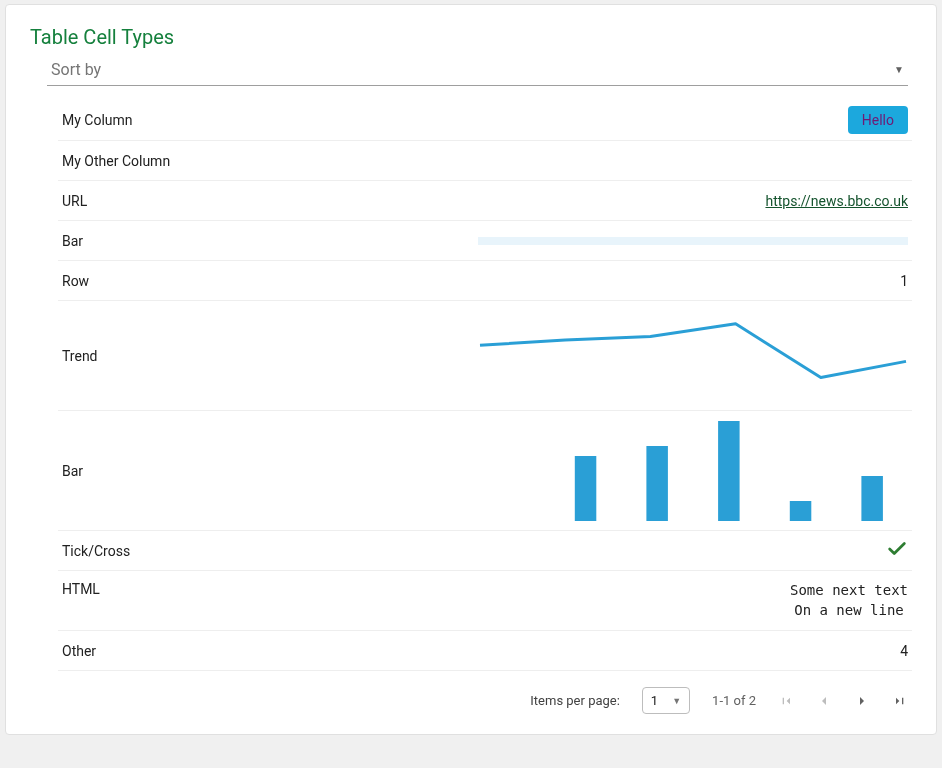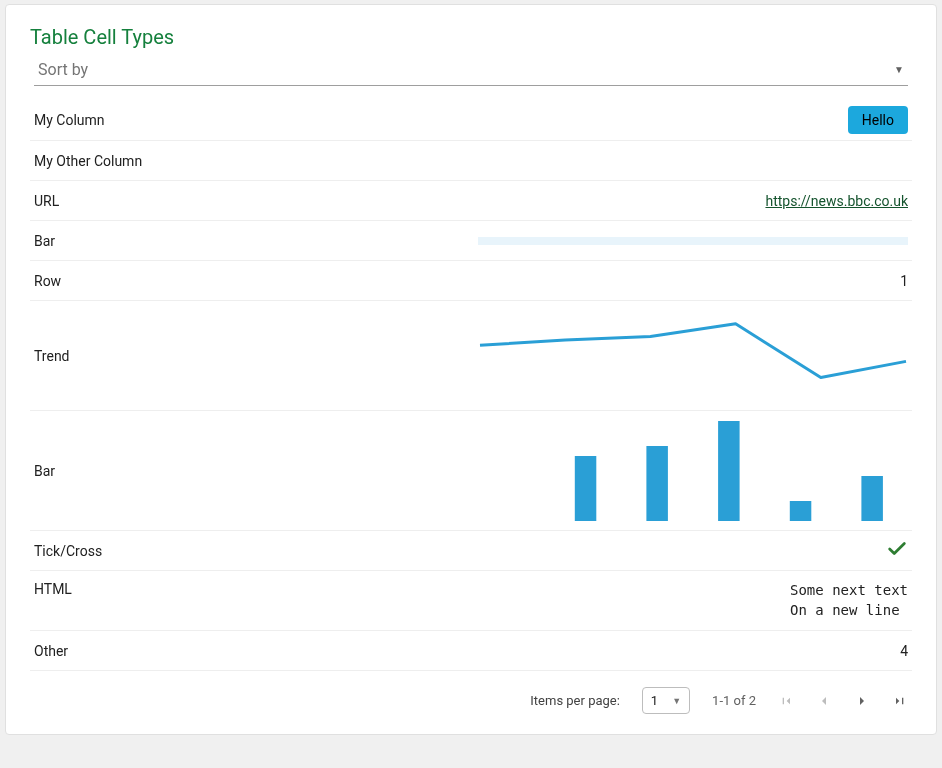--- a/index.html
+++ b/index.html
@@ -23,58 +23,59 @@
       font-weight: 400;
       color: #15803d;
       margin-bottom: 5px;
     }
     .sort-row {
       display: flex;
       align-items: center;
       justify-content: space-between;
       border-bottom: 1px solid #9e9e9e;
       padding: 6px 4px 6px 4px;
-      margin: 0 4px 14px 4px;
+      margin: 0 4px 14px 17px;
       cursor: pointer;
     }
     .sort-label {
       color: #757575;
       font-size: 16px;
     }
     .sort-caret {
       color: #616161;
       font-size: 10px;
     }
     .row {
       display: flex;
       align-items: center;
       justify-content: space-between;
       border-bottom: 1px solid #eeeeee;
       min-height: 40px;
       padding: 6px 4px;
+      margin-left: 28px;
     }
     .row:last-of-type { border-bottom: none; }
     .row-label {
       font-size: 14px;
       color: #212121;
       flex: 0 0 auto;
       white-space: nowrap;
     }
     .row-value {
       font-size: 14px;
       color: #212121;
       text-align: right;
       flex: 1 1 auto;
       display: flex;
       justify-content: flex-end;
       align-items: center;
     }
     .badge {
       background: #1ca8dd;
-      color: #000000;
+      color: #701a75;
       padding: 6px 14px;
       border-radius: 4px;
       font-size: 14px;
     }
     .link {
       color: #14532d;
       text-decoration: underline;
       cursor: pointer;
     }
     .progress-outer {
@@ -99,21 +100,21 @@
     .tick-icon svg { width: 22px; height: 22px; }
     .spot {
       width: 16px;
       height: 16px;
       background: #f44336;
       border-radius: 4px;
     }
     .html-cell {
       font-family: "Menlo", "Consolas", monospace;
       font-size: 14px;
-      text-align: left;
+      text-align: center;
       line-height: 1.4;
       white-space: pre;
     }
     .paginator {
       display: flex;
       align-items: center;
       justify-content: flex-end;
       gap: 22px;
       padding: 16px 4px 4px 4px;
       color: #616161;

